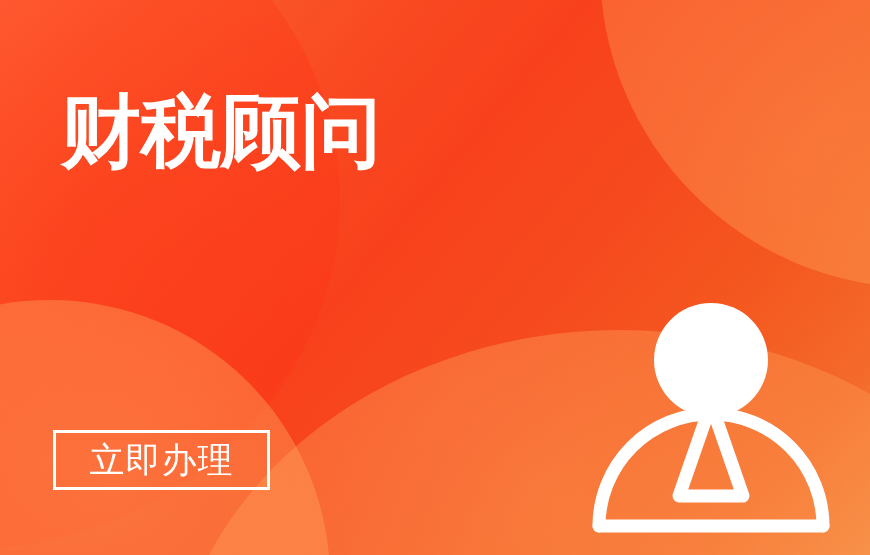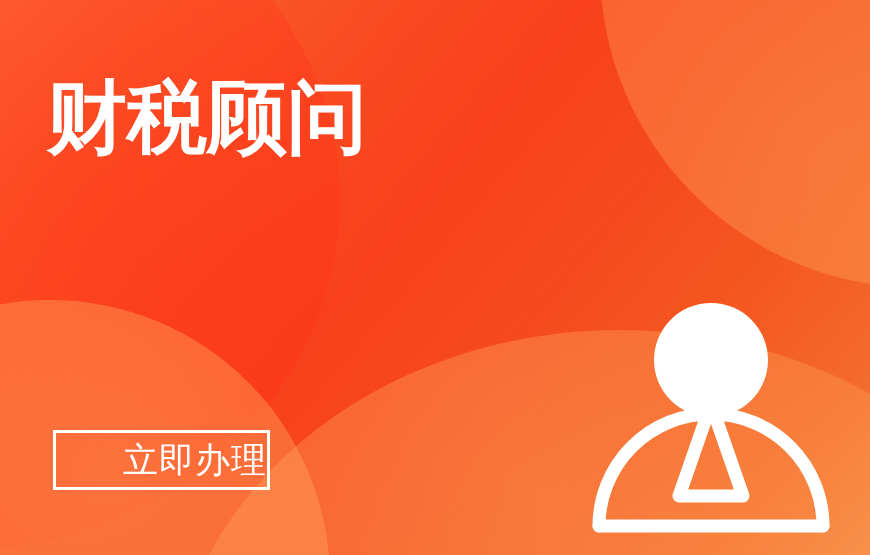--- a/index.html
+++ b/index.html
@@ -89,21 +89,21 @@
   #content {
     position: absolute;
     inset: 0;
     z-index: 5;
   }
 
   #headline {
     position: absolute;
     left: 47px;
     top: 78px;
-    margin: 0;
+    margin: 14px;
     font-size: 80px;
     line-height: 1;
     font-weight: 700;
     color: #ffffff;
     letter-spacing: 0px;
     white-space: nowrap;
   }
 
   #subheadline {
     position: absolute;
@@ -125,21 +125,21 @@
     width: 217px;
     height: 60px;
     box-sizing: border-box;
     border: 3px solid #ffffff;
     background: transparent;
     color: #ffffff;
     font-family: inherit;
     font-size: 35px;
     line-height: 54px;
     font-weight: 400;
-    text-align: right;
+    text-align: center;
     letter-spacing: 1px;
     cursor: pointer;
     padding: 0;
     white-space: nowrap;
   }
 
   
   #person-icon {
     position: absolute;
     left: 588px;

